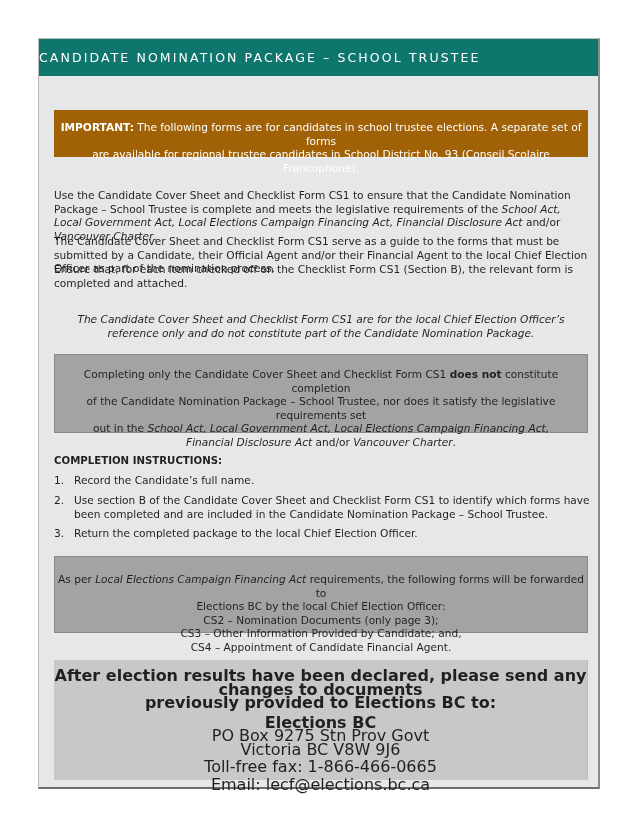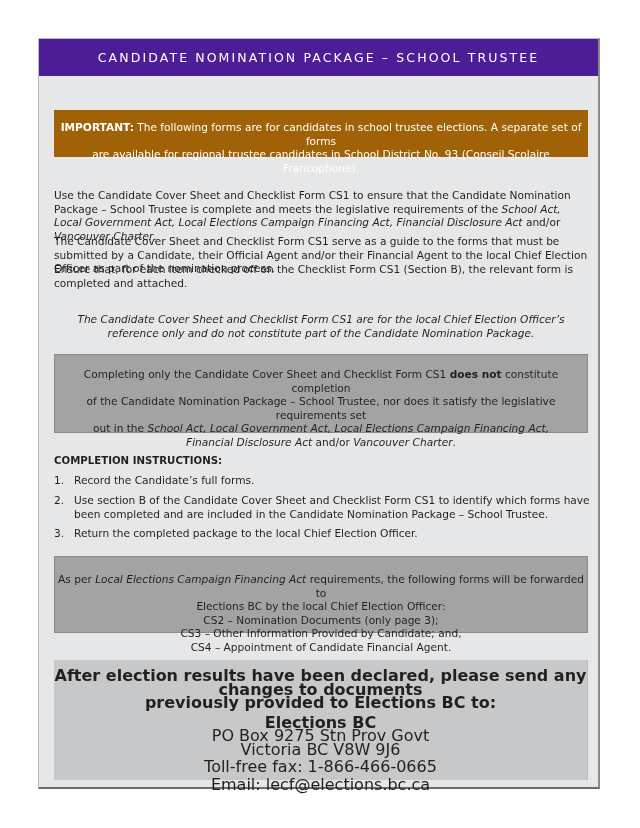--- a/index.html
+++ b/index.html
@@ -4,21 +4,21 @@
 <style>
   html, body { margin: 0; padding: 0; background: #ffffff; }
   body { width: 640px; height: 828px; position: relative; font-family: "DejaVu Sans", sans-serif; color: #231f20; }
   .panel {
     position: absolute; left: 38px; top: 38px; width: 562px; height: 751px;
     background: #e6e7e8; border-right: 2px solid #8a8a8a; border-bottom: 2px solid #6d6d6d;
     box-sizing: border-box; border-left: 1px solid #bbbbbb; border-top: 1px solid #bbbbbb;
   }
   .header {
     position: absolute; left: 0; top: 0; right: 0; height: 37px;
-    background: #4c1d95; color: #fff; text-align: center;
+    background: #0f766e; color: #fff; 
     font-size: 12.5px; letter-spacing: 2.1px; line-height: 37px;
   }
   .important {
     position: absolute; left: 15px; top: 71px; width: 534px; height: 47px;
     background: #a16207; color: #fff; text-align: center;
     font-size: 10.6px; line-height: 13.5px; box-sizing: border-box; padding-top: 11px;
   }
   .para { position: absolute; left: 15px; width: 536px; font-size: 10.6px; line-height: 13.5px; }
   .center-italic { position: absolute; left: 15px; width: 534px; text-align: center; font-style: italic; font-size: 10.6px; line-height: 13.5px; }
   .note-box {
@@ -66,21 +66,21 @@
     <div><span>Completing only the Candidate Cover Sheet and Checklist Form CS1 </span><b>does not</b><span> constitute completion</span></div>
     <div>of the Candidate Nomination Package – School Trustee, nor does it satisfy the legislative requirements set</div>
     <div><span>out in the </span><i>School Act, Local Government Act, Local Elections Campaign Financing Act,</i></div>
     <div><i>Financial Disclosure Act</i><span> and/or </span><i>Vancouver Charter</i><span>.</span></div>
   </div>
 
   <div class="section-title">COMPLETION INSTRUCTIONS:</div>
 
   <div class="step" style="top:435px;">
     <span class="num">1.</span>
-      <span class="txt">Record the Candidate’s full forms.</span>
+      <span class="txt">Record the Candidate’s full name.</span>
   </div>
   <div class="step" style="top:455px;">
     <span class="num">2.</span>
       <span class="txt">Use section B of the Candidate Cover Sheet and Checklist Form CS1 to identify which forms have been completed and are included in the Candidate Nomination Package – School Trustee.</span>
   </div>
   <div class="step" style="top:488px;">
     <span class="num">3.</span>
       <span class="txt">Return the completed package to the local Chief Election Officer.</span>
   </div>
 

